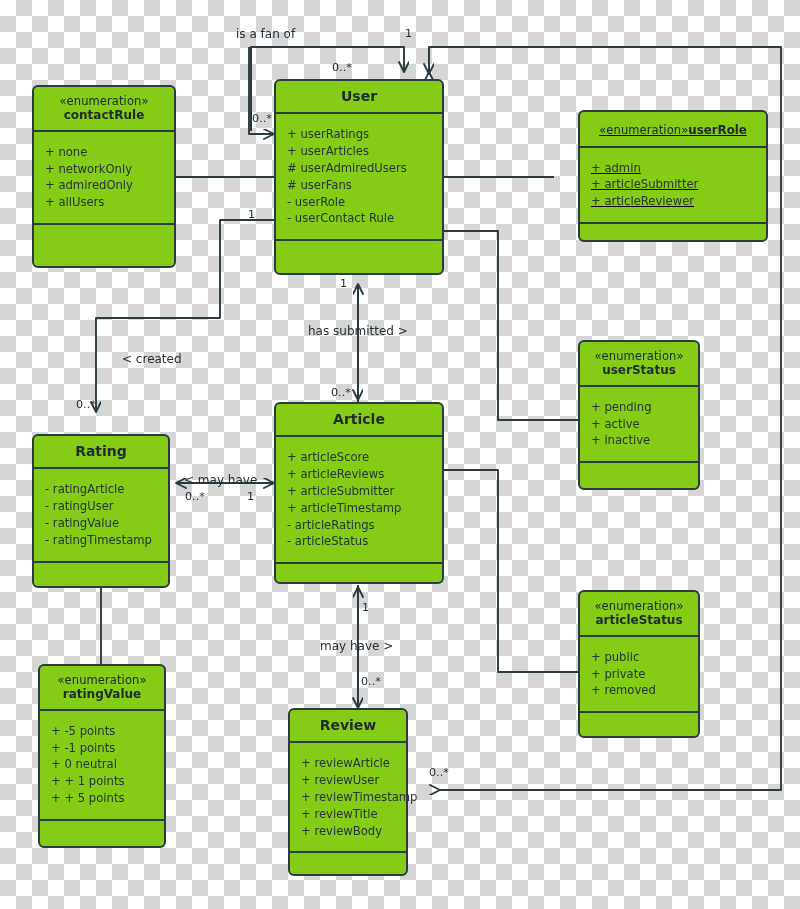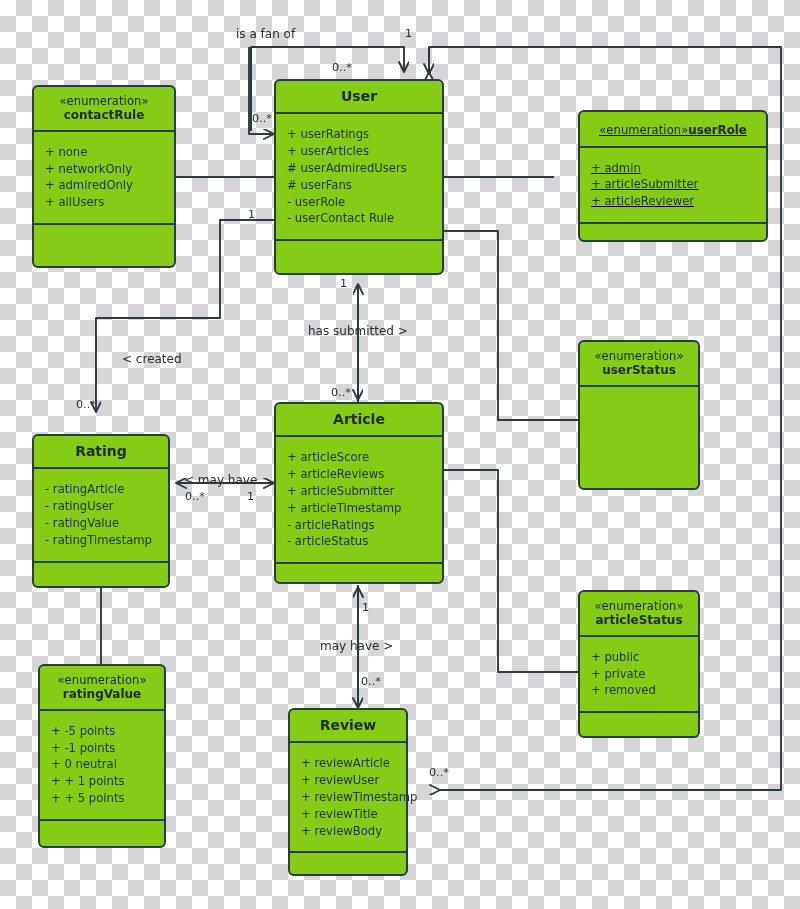--- a/index.html
+++ b/index.html
@@ -157,20 +157,25 @@
       <div>+ articleReviewer</div>
     </div>
     <div class="ops"></div>
   </div>
 
   <div class="umlbox" style="left:578px;top:340px;width:122px;height:150px;">
     <div class="hdr">
       <span class="stereo">«enumeration»</span>
       <span class="nm">userStatus</span>
     </div>
+    <div class="attrs">
+      <div>+ pending</div>
+      <div>+ active</div>
+      <div>+ inactive</div>
+    </div>
     <div class="ops"></div>
   </div>
 
   <div class="umlbox" style="left:32px;top:434px;width:138px;height:154px;">
     <div class="hdr plain">
       <span class="nm">Rating</span>
     </div>
     <div class="attrs">
       <div>- ratingArticle</div>
       <div>- ratingUser</div>

